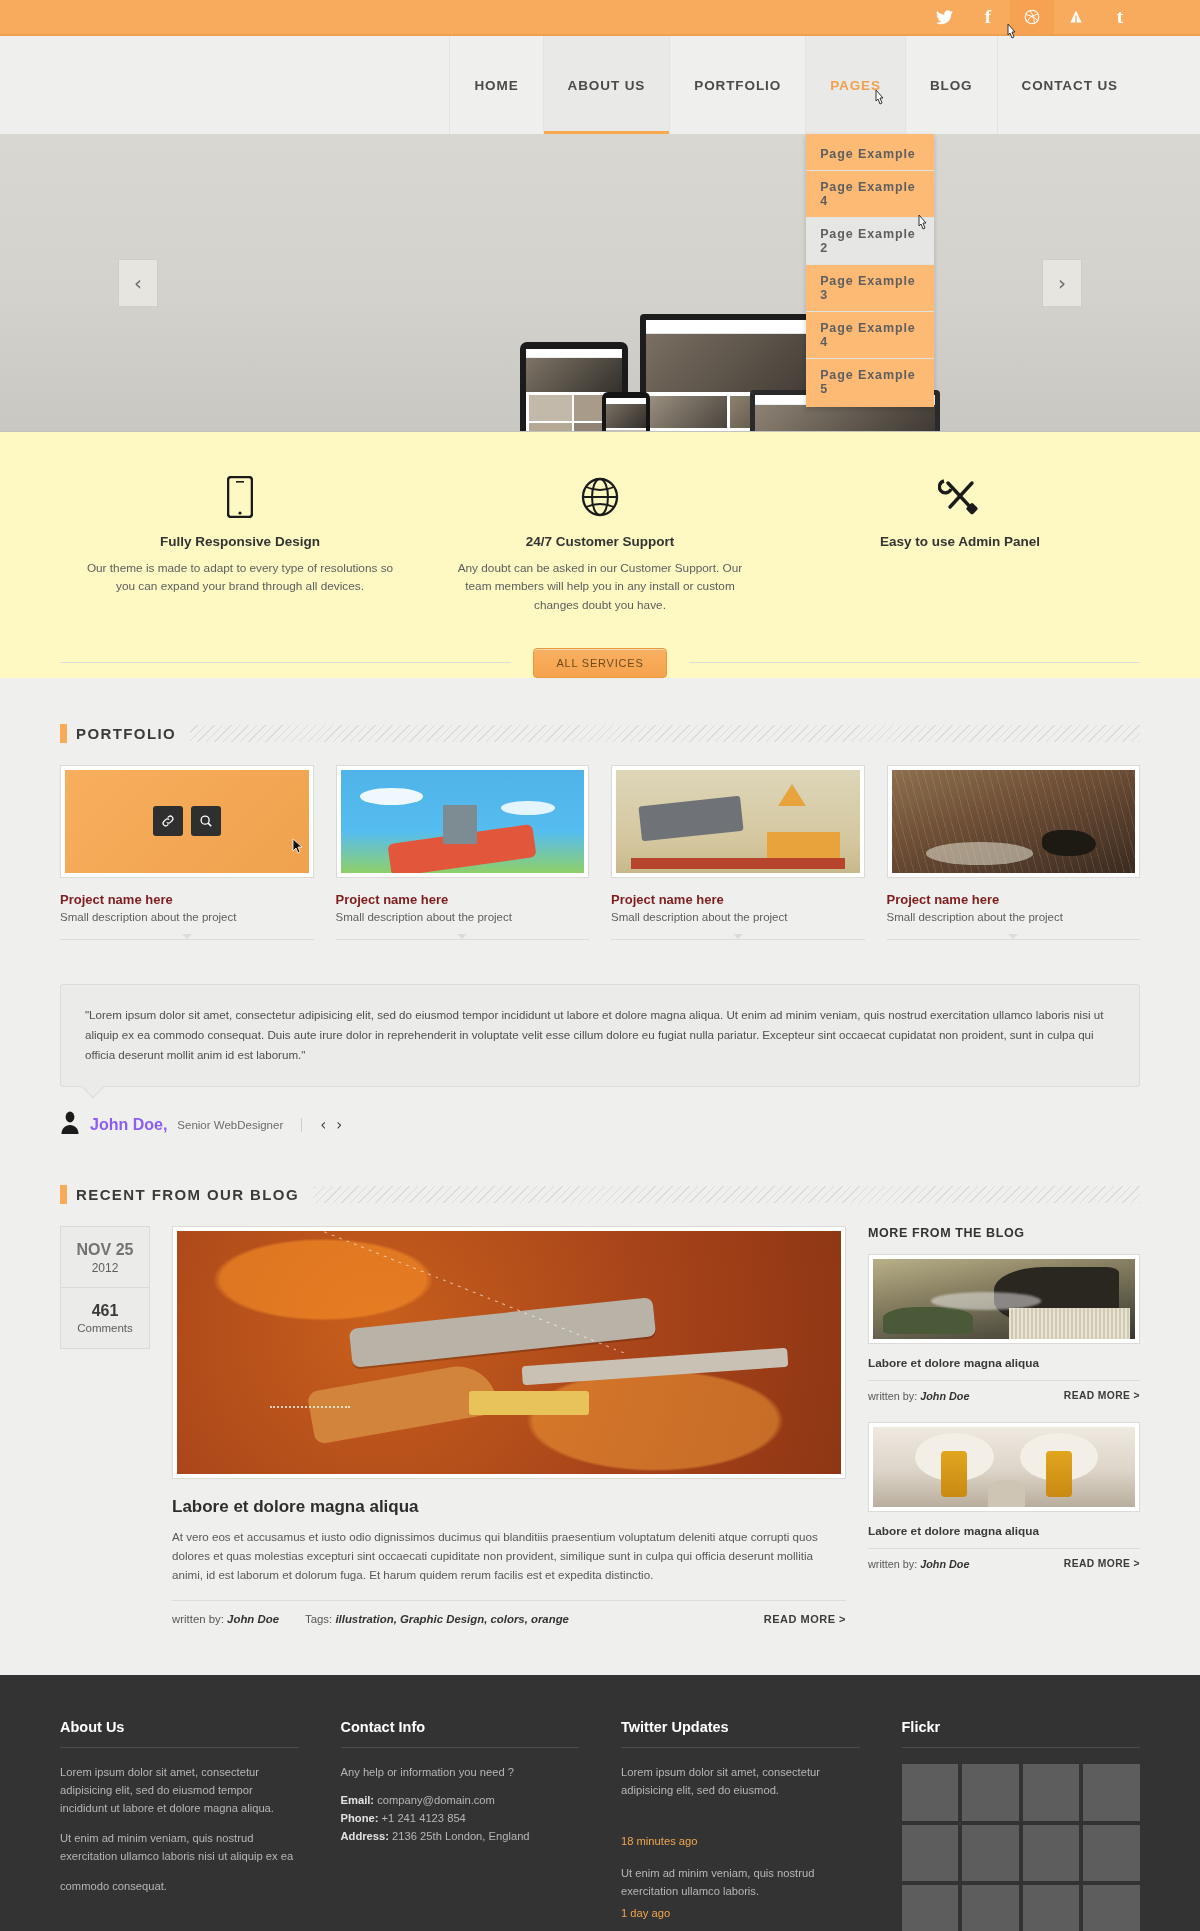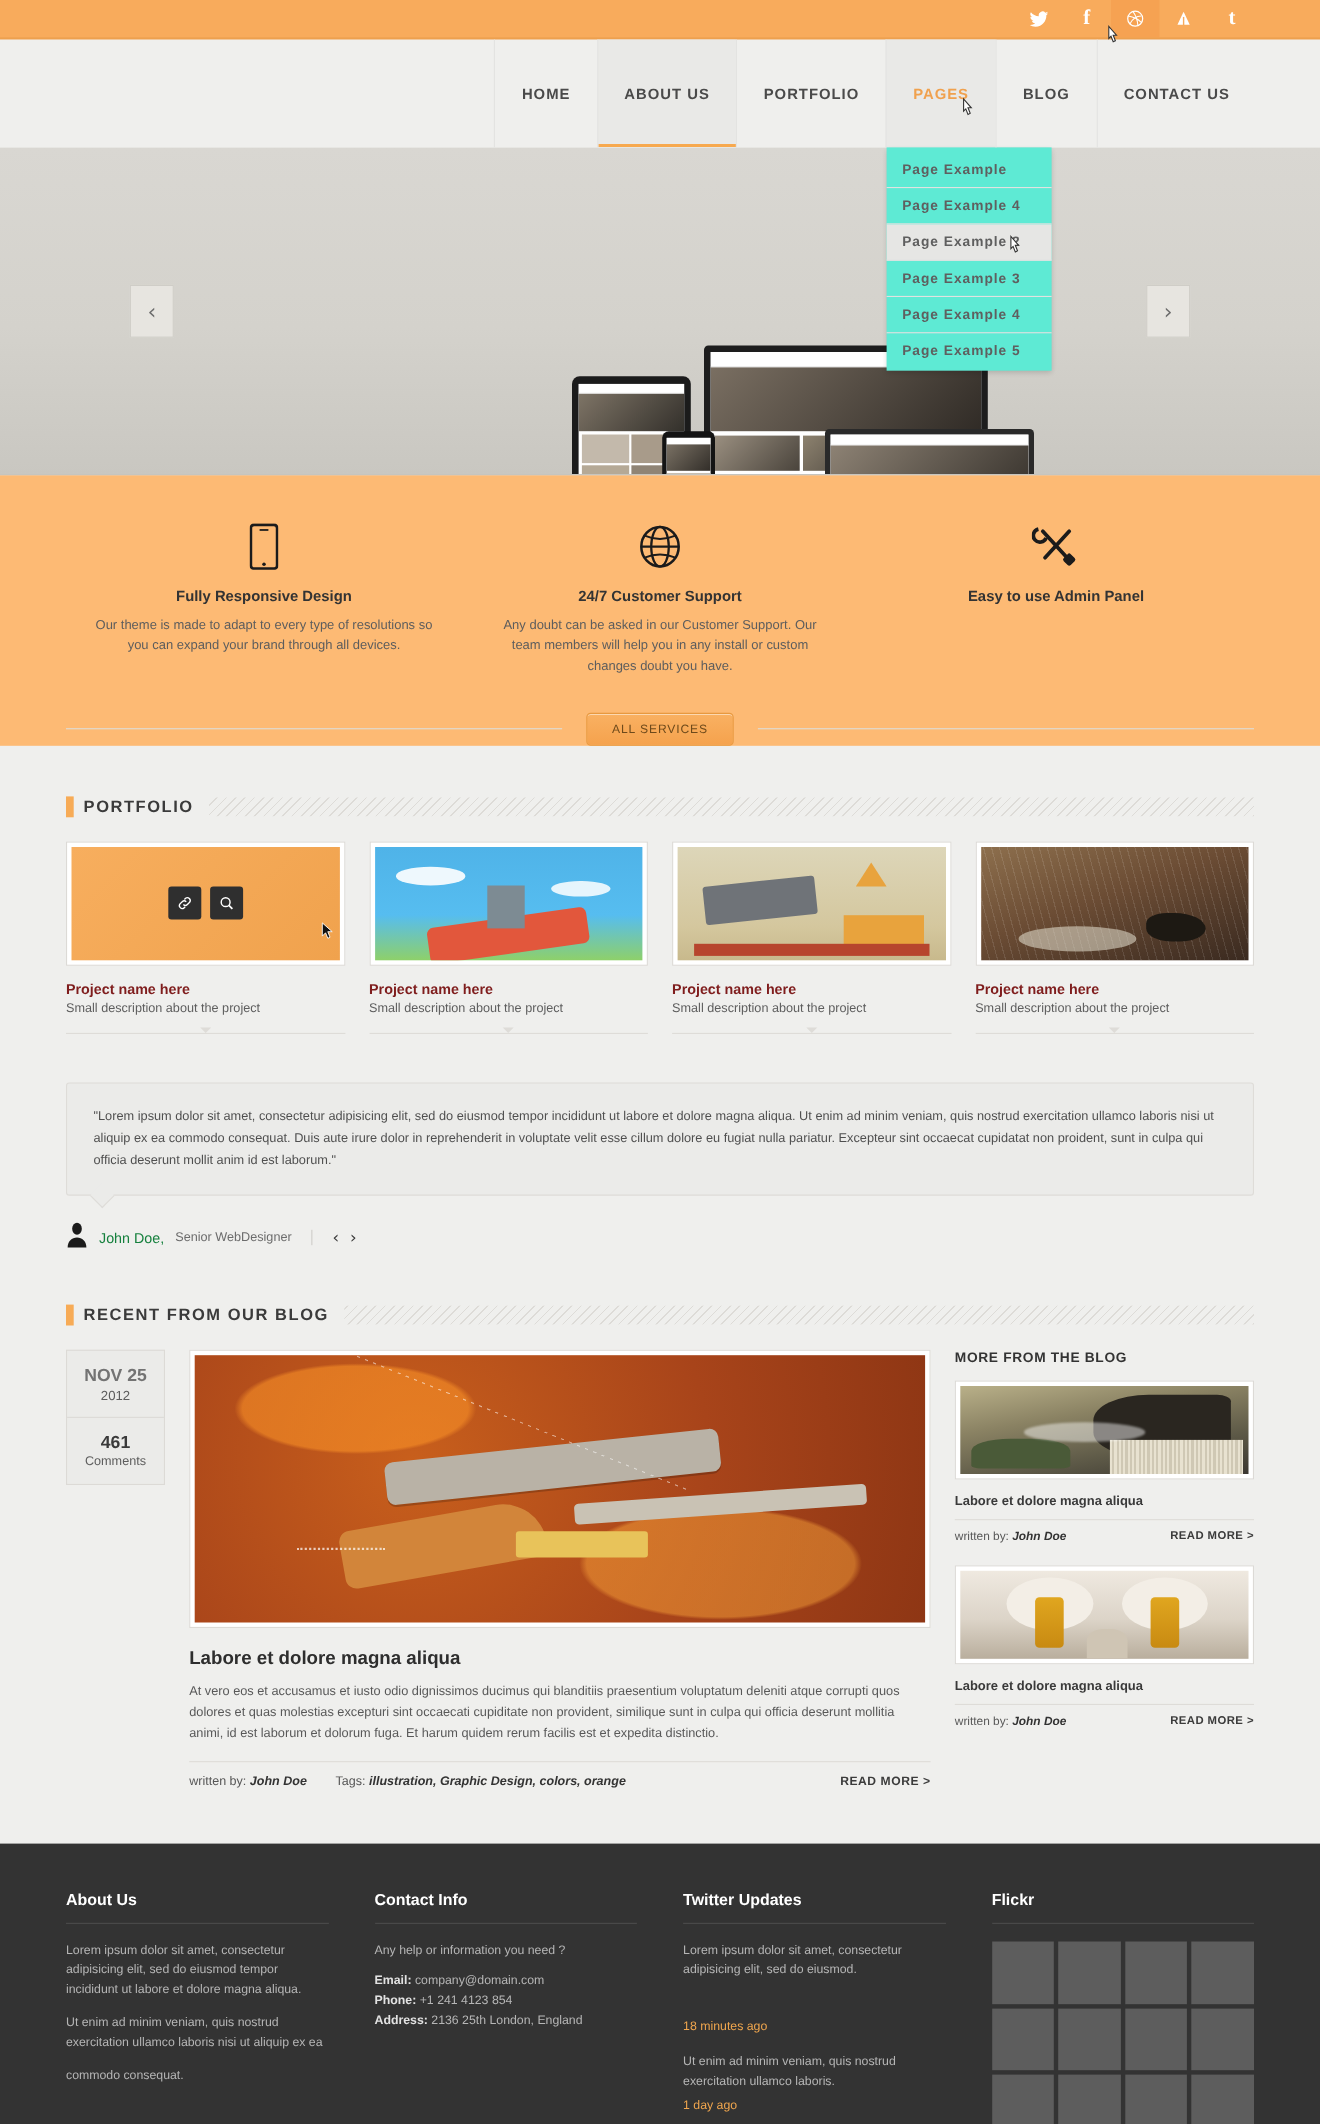--- a/index.html
+++ b/index.html
@@ -64,22 +64,22 @@
     box-shadow: inset 0 -3px 0 #f7a94f;
   }
   .navitem.hot { color: #f0a14e; background: #e9e9e7; }
   #nav .navspacer { flex: 1; }
 
   
   #dropdown {
     position: absolute;
     top: 98px;
     left: 0;
-    width: 150px;
-    background: #5eead4;
+    width: 128px;
+    background: #fdba74;
     box-shadow: 0 2px 5px rgba(0,0,0,.18);
     padding: 4px 0 2px;
   }
   #dropdown .dd-item {
     padding: 9px 14px 9px 14px;
     font-size: 12.5px;
     color: #5f5f5f;
     border-bottom: 1px solid #e2e2e0;
     cursor: pointer;
   }
@@ -118,21 +118,21 @@
     color: #5b5b5b; letter-spacing: .3px; margin-bottom: 12px;
   }
   .hero-text p { font-size: 12.5px; color: #5c5c5c; line-height: 1.5; }
 
   
   .devices { position: absolute; left: 520px; top: 160px; width: 500px; height: 260px; }
   .dev { position: absolute; background: #2b2b2b; border-radius: 5px; }
   .dev .screen { position:absolute; inset:6px; background:#fff; overflow:hidden; }
 
   
-  #features { padding: 42px 0 0; background: #fdba74; }
+  #features { padding: 42px 0 0; background: #fef9c3; }
   .feat-row { display: flex; gap: 0; }
   .feat { flex: 1; text-align: center; padding: 0 26px; }
   .feat .ficon { height: 46px; display:flex; align-items:center; justify-content:center; margin-bottom: 14px; }
   .feat h3 { font-size: 13.5px; color: #333; margin-bottom: 10px; }
   .feat p { font-size: 11.8px; color: #5d5d5d; line-height: 1.55; }
 
   .services-row {
     display:flex; align-items:center; gap: 0;
     margin: 34px 0 0; padding: 0 0 0 0;
   }
@@ -184,21 +184,21 @@
     background: #ebebe9; border: 1px solid #dedcd8; border-radius: 3px;
     padding: 20px 24px; font-size: 11.6px; color: #4f4f4f; line-height: 1.75;
     position: relative;
   }
   .quote-tail {
     position:absolute; left: 24px; bottom: -9px; width: 16px; height: 16px;
     background:#ebebe9; border-right:1px solid #dedcd8; border-bottom:1px solid #dedcd8;
     transform: rotate(45deg);
   }
   .author-row { display:flex; align-items:center; gap: 10px; margin-top: 24px; }
-  .author-row .aname { font-size: 13px; font-weight: normal; color:#15803d; }
+  .author-row .aname { font-size: 16px; font-weight: bold; color:#8b5cf6; }
   .author-row .arole { font-size: 11.5px; color:#6c6c6c; }
   .author-row .sep { width:1px; height:14px; background:#cfcdc9; margin: 0 8px; }
   .tnav { font-size: 15px; color:#3b3b3b; cursor:pointer; font-family:"DejaVu Sans",sans-serif; }
 
   
   .blog-row { display: flex; gap: 22px; align-items: flex-start; }
   .datebox { width: 90px; border:1px solid #dcdad6; background:#ebebe9; text-align:center; }
   .datebox .d1 { padding: 14px 0 12px; border-bottom: 1px solid #dcdad6; }
   .datebox .d1 .m { font-size: 16px; font-weight: bold; color:#737373; }
   .datebox .d1 .y { font-size: 12px; color:#5d5d5d; margin-top: 2px; }

